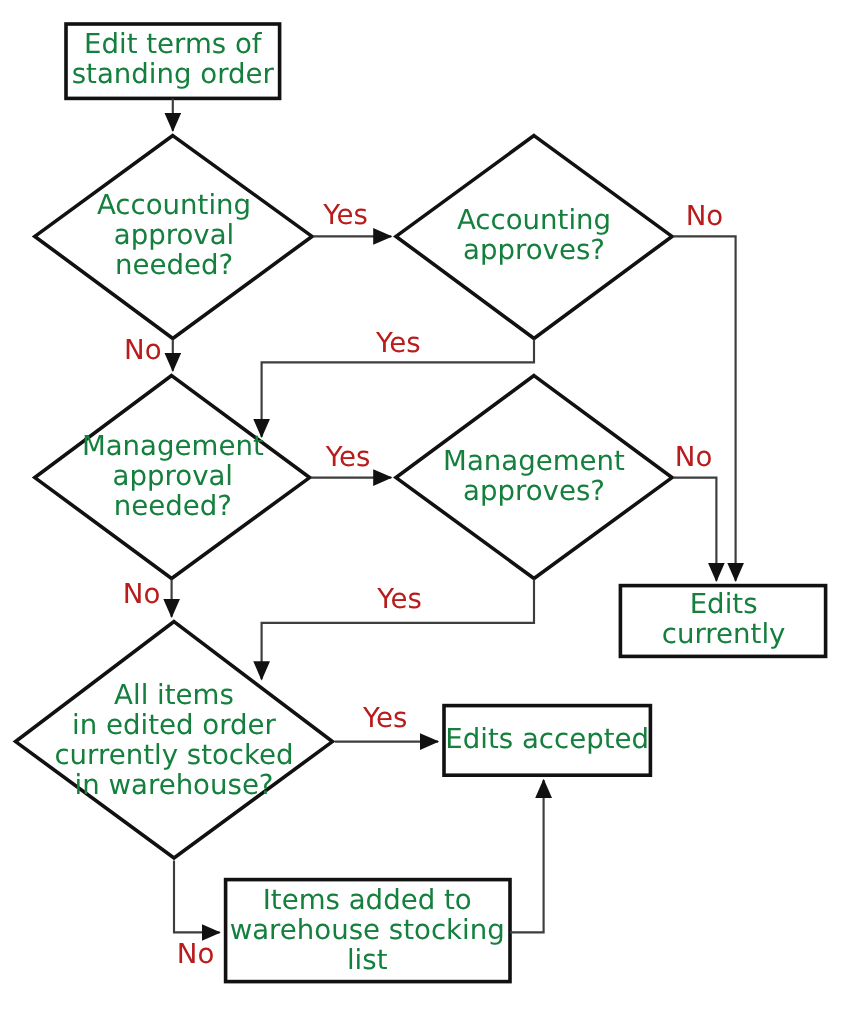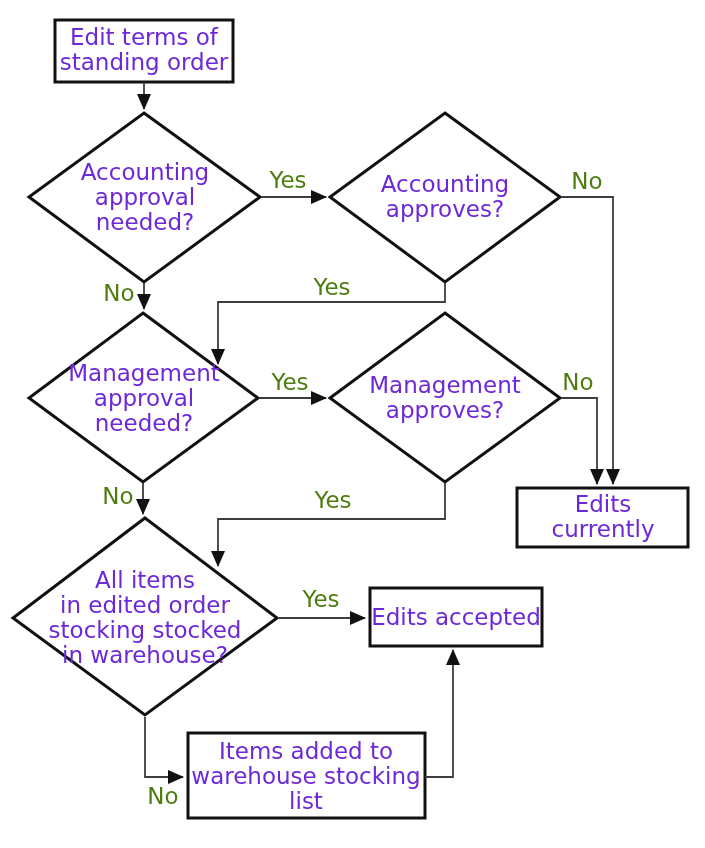--- a/index.html
+++ b/index.html
@@ -28,29 +28,29 @@
   .shape {
     fill: #ffffff;
     stroke: #111111;
     stroke-width: 3;
   }
   .label {
     position: absolute;
     transform: translate(-50%, -50%);
     text-align: center;
     white-space: pre-line;
-    color: #6d28d9;
+    color: #15803d;
     font-size: 23px;
     line-height: 25px;
   }
   .edge-label {
     position: absolute;
     transform: translate(-50%, -50%);
     white-space: nowrap;
-    color: #4d7c0f;
+    color: #b91c1c;
     font-size: 23px;
     line-height: 25px;
   }
 </style>
 </head>
 <body>
 
 <div class="canvas">
 
   <svg width="705" height="848" viewBox="0 0 705 848">
@@ -95,21 +95,21 @@
 needed?</div>
   <div class="label" style="left:445px; top:197px;">Accounting
 approves?</div>
   <div class="label" style="left:144px; top:398px;">Management
 approval
 needed?</div>
   <div class="label" style="left:445px; top:398px;">Management
 approves?</div>
   <div class="label" style="left:145px; top:618px;">All items
 in edited order
-stocking stocked
+currently stocked
 in warehouse?</div>
   <div class="label" style="left:603px; top:517px;">Edits currently</div>
   <div class="label" style="left:306px; top:776px;">Items added to
 warehouse stocking
 list</div>
   <div class="label" style="left:456px; top:617px;">Edits accepted</div>
 
   <div class="edge-label" style="left:288px; top:180px;">Yes</div>
   <div class="edge-label" style="left:119px; top:293px;">No</div>
   <div class="edge-label" style="left:587px; top:181px;">No</div>

